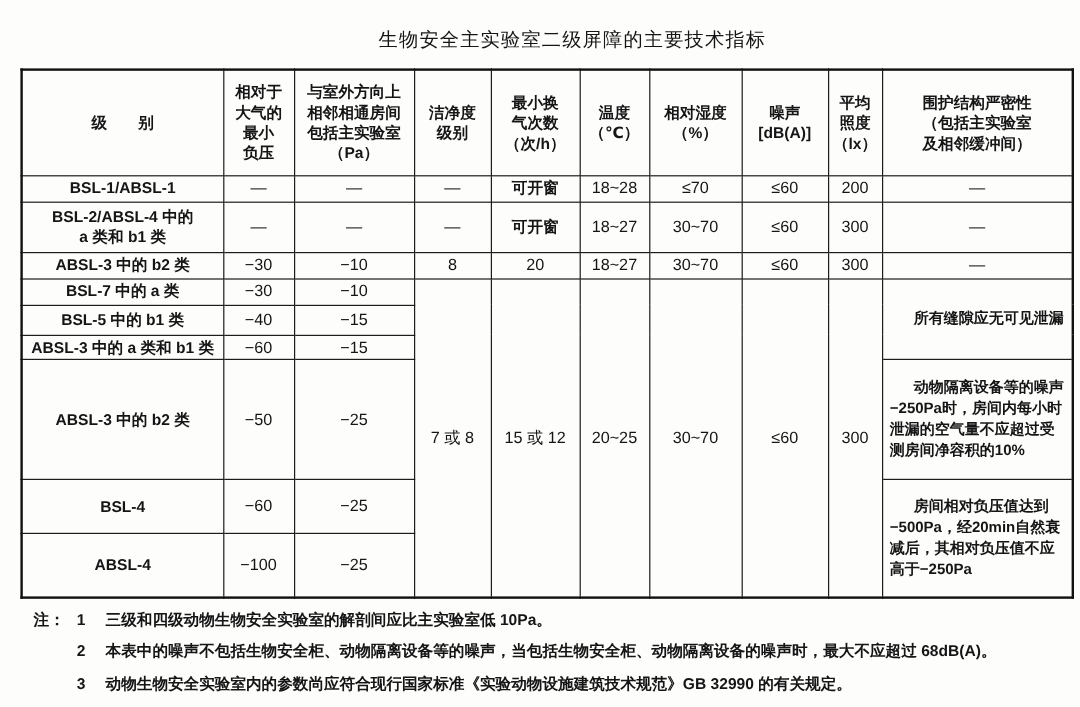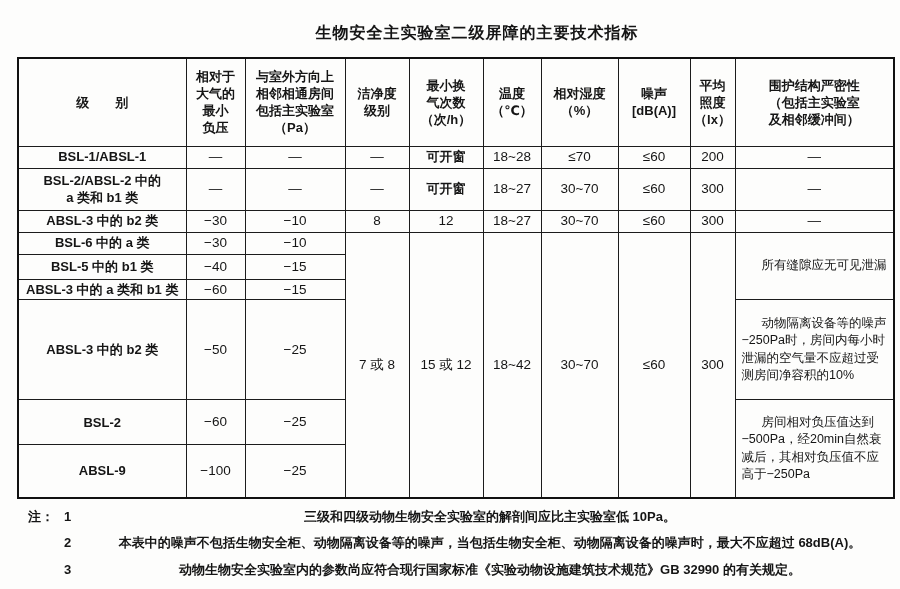--- a/index.html
+++ b/index.html
@@ -4,56 +4,56 @@
 <style>
   html,body{margin:0;padding:0;}
   body{
     width:900px;height:589px;background:#ffffff;color:#151515;
     font-family:"Liberation Sans","DejaVu Sans",sans-serif;
     overflow:hidden;
   }
   .page{position:relative;width:900px;height:589px;background:#fdfdfc;overflow:hidden;}
   .title{
     padding-top:23px;padding-left:54px;text-align:center;
-    font-size:16px;font-weight:bold;letter-spacing:1px;
+    font-size:16px;font-weight:normal;letter-spacing:1px;
   }
   table.spec{
     border-collapse:collapse;table-layout:fixed;
     margin:13px 0 0 17px;width:876px;
     border:2px solid #111;
   }
   .spec th,.spec td{
     border:1.5px solid #1c1c1c;
     padding:1px 2px;
     text-align:center;vertical-align:middle;
     font-size:13px;line-height:1.32;
     white-space:pre-line;overflow:hidden;
   }
   .spec th{font-weight:bold;}
   .spec td{font-size:13.5px;}
   .spec td.lbl{font-weight:bold;font-size:13px;}
   .spec td.note{
-    text-align:left;text-indent:1.6em;font-weight:normal;
+    text-align:left;text-indent:1.6em;font-weight:bold;
     font-size:12.5px;line-height:1.4;padding:3px 6px;white-space:normal;
   }
   tr.rh{height:88px;}
   tr.r1{height:22px;margin-top:32px;}
   tr.r2{height:42px;}
   tr.r3{height:22px;}
   tr.r4{height:22px;}
   tr.r5{height:25px;}
   tr.r6{height:20px;}
   tr.r7{height:100px;}
   tr.r8{height:45px;}
   tr.r9{height:53px;}
   .notes{margin:9px 0 0 28px;font-size:13px;font-weight:bold;}
   .note-line{display:flex;align-items:flex-start;margin-bottom:9px;line-height:1.35;}
   .note-prefix{flex:0 0 36px;}
   .note-num{flex:0 0 24px;}
-  .note-text{flex:1;padding-right:8px;text-align:center;}
+  .note-text{flex:1;padding-right:8px;}
 </style>
 </head>
 <body>
 
 <div class="page">
 
   <div class="title">生物安全主实验室二级屏障的主要技术指标</div>
 
   <table class="spec">
     <colgroup>
@@ -105,51 +105,51 @@
         <td>—</td>
         <td>—</td>
         <td class="lbl">可开窗</td>
         <td>18~28</td>
         <td>≤70</td>
         <td>≤60</td>
         <td>200</td>
         <td>—</td>
       </tr>
       <tr class="r2">
-        <td class="lbl">BSL-2/ABSL-2 中的
+        <td class="lbl">BSL-2/ABSL-4 中的
 a 类和 b1 类</td>
         <td>—</td>
         <td>—</td>
         <td>—</td>
         <td class="lbl">可开窗</td>
         <td>18~27</td>
         <td>30~70</td>
         <td>≤60</td>
         <td>300</td>
         <td>—</td>
       </tr>
       <tr class="r3">
         <td class="lbl">ABSL-3 中的 b2 类</td>
         <td>−30</td>
         <td>−10</td>
         <td>8</td>
-        <td>12</td>
+        <td>20</td>
         <td>18~27</td>
         <td>30~70</td>
         <td>≤60</td>
         <td>300</td>
         <td>—</td>
       </tr>
       <tr class="r4">
-        <td class="lbl">BSL-6 中的 a 类</td>
+        <td class="lbl">BSL-7 中的 a 类</td>
         <td>−30</td>
         <td>−10</td>
         <td rowspan="6">7 或 8</td>
         <td rowspan="6">15 或 12</td>
-        <td rowspan="6">18~42</td>
+        <td rowspan="6">20~25</td>
         <td rowspan="6">30~70</td>
         <td rowspan="6">≤60</td>
         <td rowspan="6">300</td>
         <td rowspan="3" class="note">所有缝隙应无可见泄漏</td>
       </tr>
       <tr class="r5">
         <td class="lbl">BSL-5 中的 b1 类</td>
         <td>−40</td>
         <td>−15</td>
       </tr>
@@ -158,27 +158,27 @@
         <td>−60</td>
         <td>−15</td>
       </tr>
       <tr class="r7">
         <td class="lbl">ABSL-3 中的 b2 类</td>
         <td>−50</td>
         <td>−25</td>
         <td class="note">动物隔离设备等的噪声−250Pa时，房间内每小时泄漏的空气量不应超过受测房间净容积的10%</td>
       </tr>
       <tr class="r8">
-        <td class="lbl">BSL-2</td>
+        <td class="lbl">BSL-4</td>
         <td>−60</td>
         <td>−25</td>
         <td rowspan="2" class="note">房间相对负压值达到−500Pa，经20min自然衰减后，其相对负压值不应高于−250Pa</td>
       </tr>
       <tr class="r9">
-        <td class="lbl">ABSL-9</td>
+        <td class="lbl">ABSL-4</td>
         <td>−100</td>
         <td>−25</td>
       </tr>
     </tbody>
   </table>
 
   <div class="notes">
     <div class="note-line">
       <span class="note-prefix">注：</span>
       <span class="note-num">1</span>

